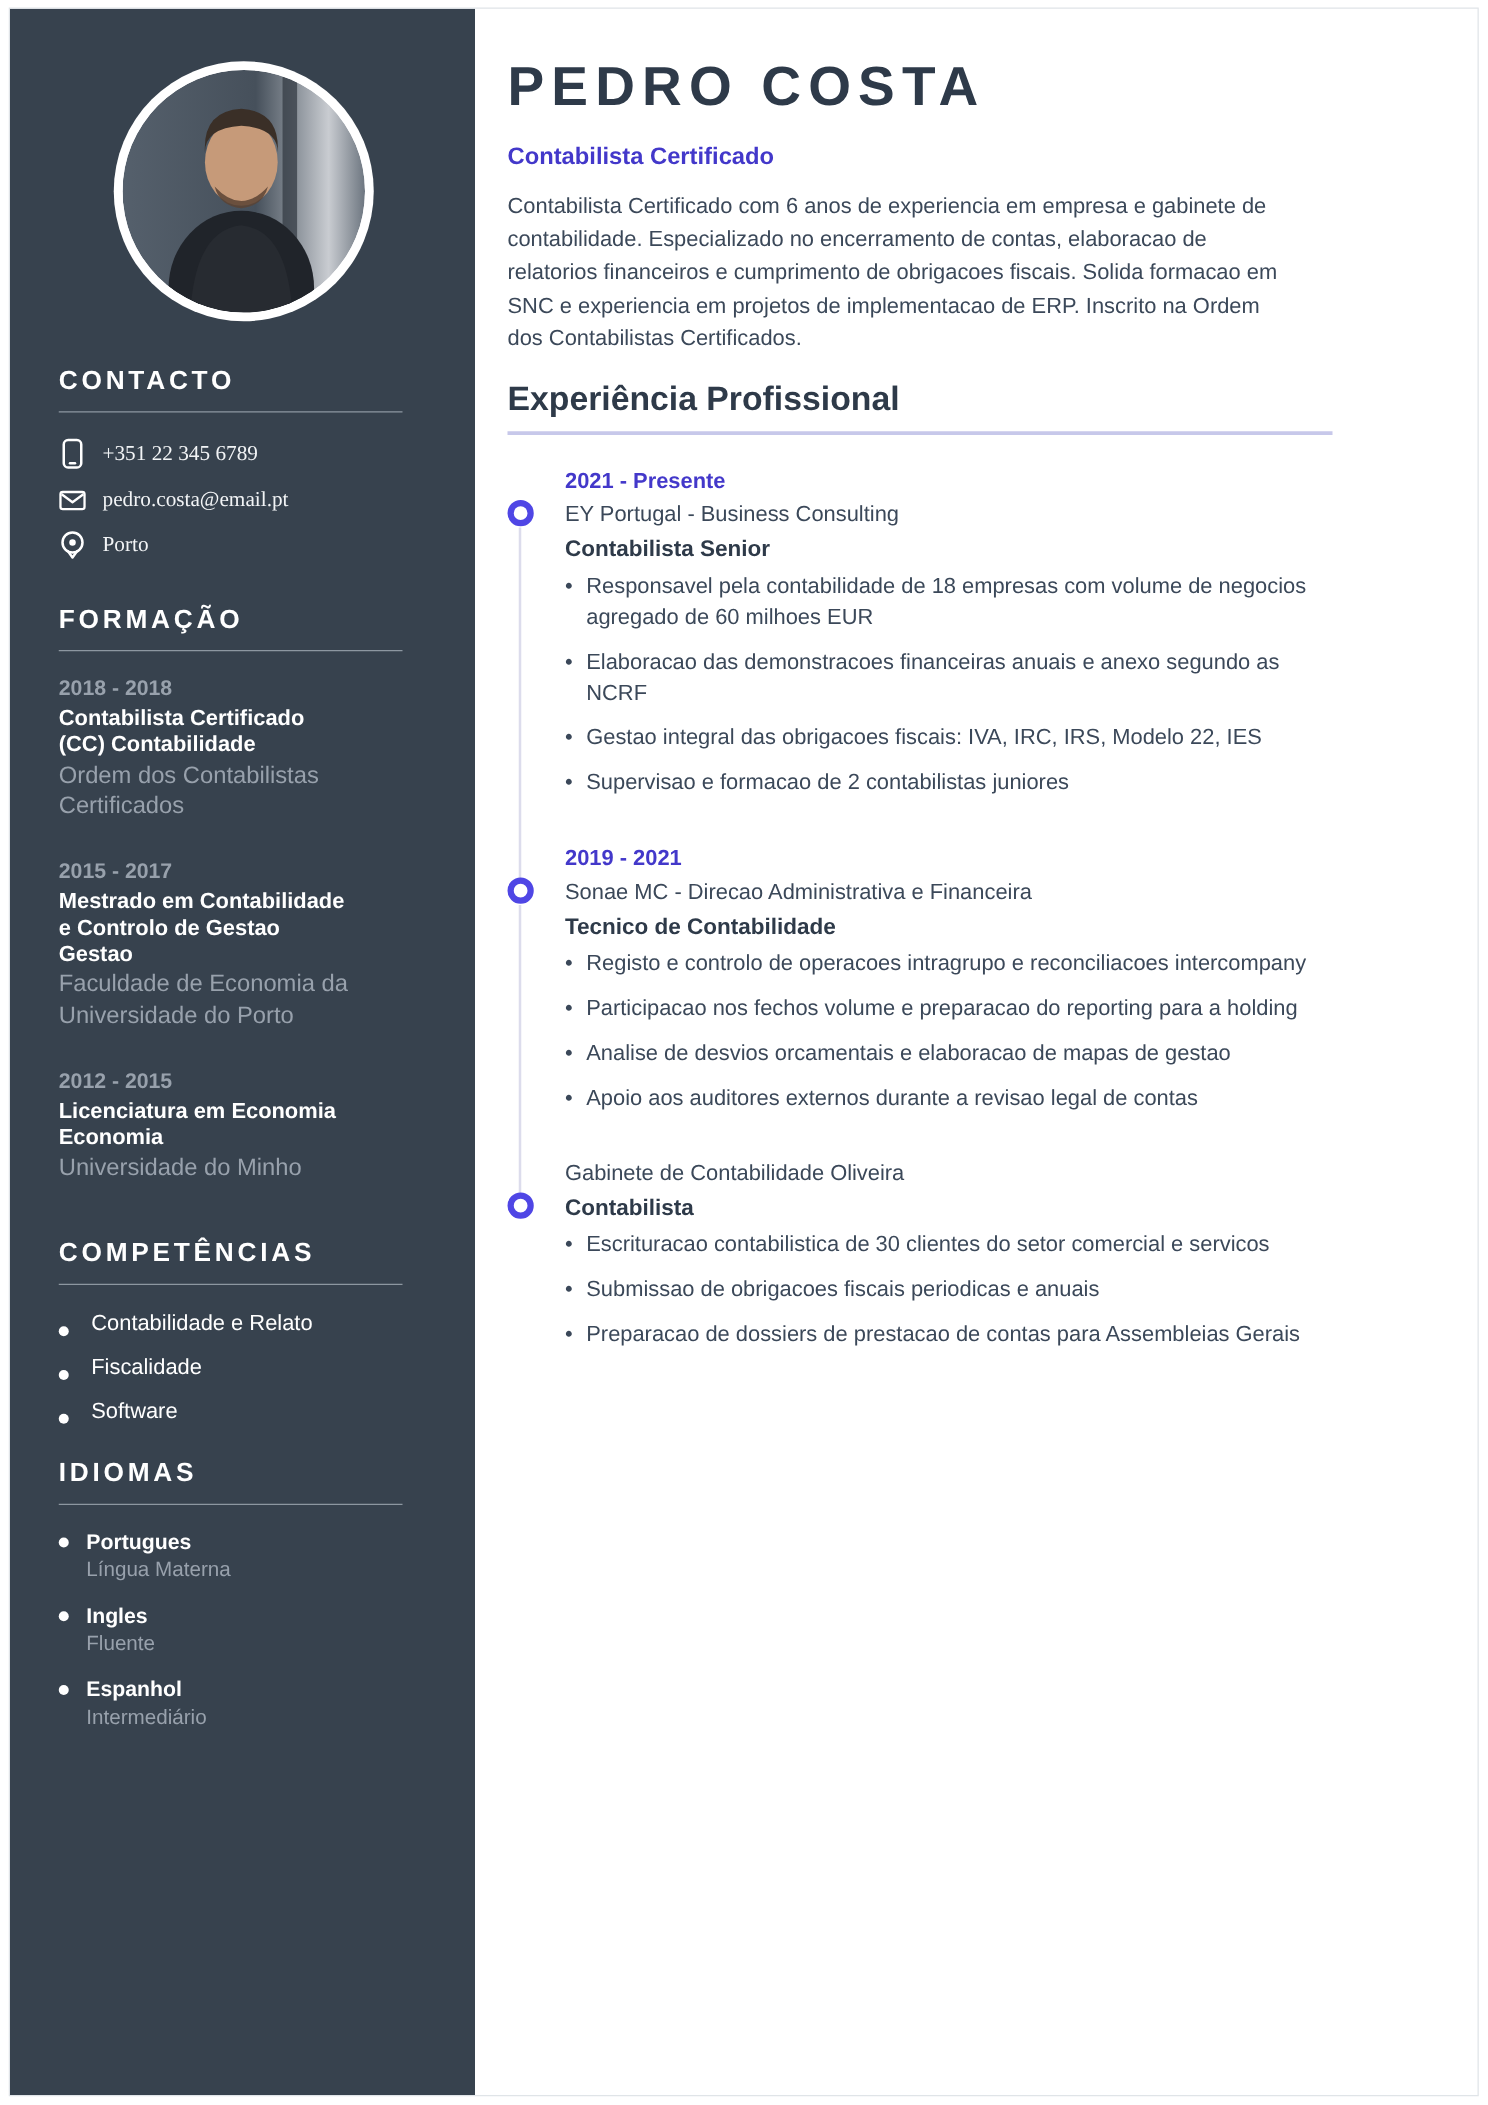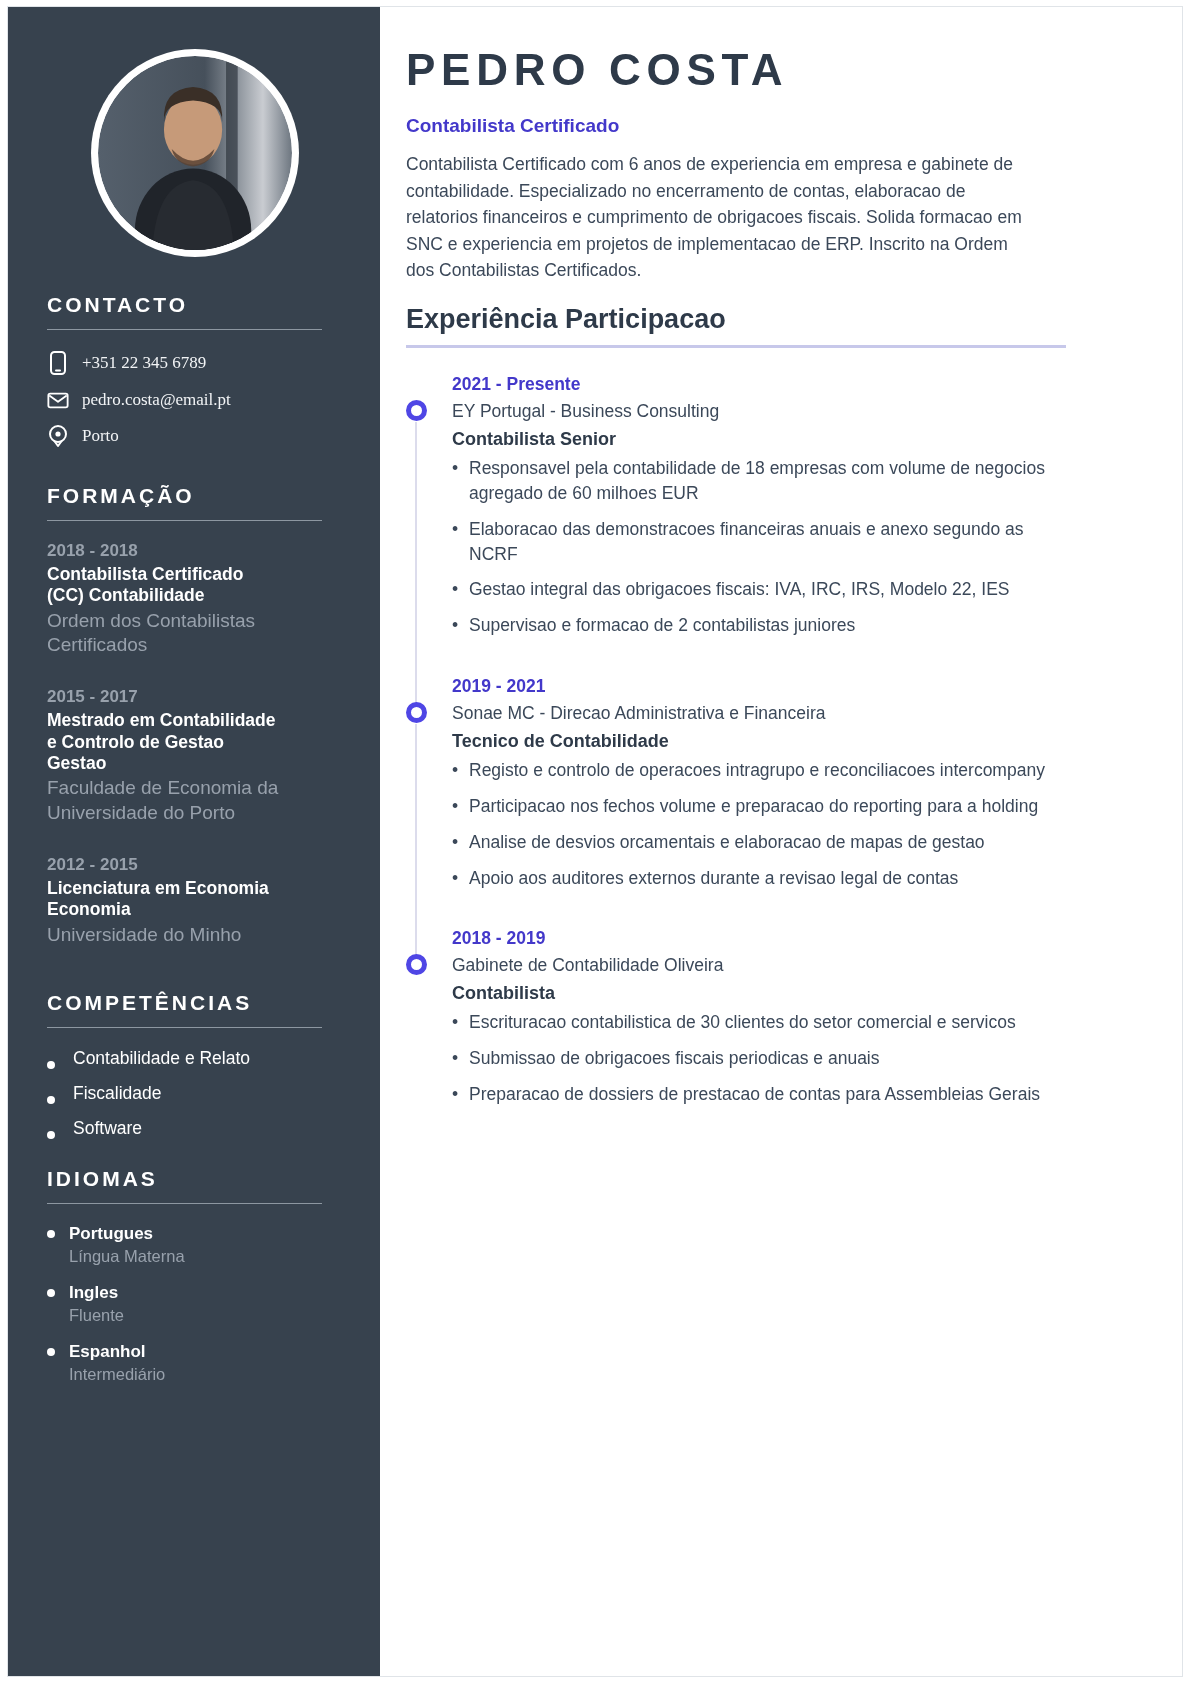--- a/index.html
+++ b/index.html
@@ -211,21 +211,21 @@
 
   </aside>
 
   <main class="main">
     <div class="main-inner">
 
       <h1 class="name">PEDRO COSTA</h1>
       <div class="job-title-accent">Contabilista Certificado</div>
       <p class="summary">Contabilista Certificado com 6 anos de experiencia em empresa e gabinete de contabilidade. Especializado no encerramento de contas, elaboracao de relatorios financeiros e cumprimento de obrigacoes fiscais. Solida formacao em SNC e experiencia em projetos de implementacao de ERP. Inscrito na Ordem dos Contabilistas Certificados.</p>
 
-      <h2 class="exp-heading">Experiência Participacao</h2>
+      <h2 class="exp-heading">Experiência Profissional</h2>
       <div class="exp-rule"></div>
 
       <div class="timeline">
 
         <div class="job">
           <span class="tl-circle"></span>
           <div class="job-period">2021 - Presente</div>
           <div class="job-company">EY Portugal - Business Consulting</div>
           <div class="job-role">Contabilista Senior</div>
           <ul class="job-bullets">
@@ -244,21 +244,20 @@
           <ul class="job-bullets">
             <li>Registo e controlo de operacoes intragrupo e reconciliacoes intercompany</li>
             <li>Participacao nos fechos volume e preparacao do reporting para a holding</li>
             <li>Analise de desvios orcamentais e elaboracao de mapas de gestao</li>
             <li>Apoio aos auditores externos durante a revisao legal de contas</li>
           </ul>
         </div>
 
         <div class="job">
           <span class="tl-circle"></span>
-          <div class="job-period">2018 - 2019</div>
           <div class="job-company">Gabinete de Contabilidade Oliveira</div>
           <div class="job-role">Contabilista</div>
           <ul class="job-bullets">
             <li>Escrituracao contabilistica de 30 clientes do setor comercial e servicos</li>
             <li>Submissao de obrigacoes fiscais periodicas e anuais</li>
             <li>Preparacao de dossiers de prestacao de contas para Assembleias Gerais</li>
           </ul>
         </div>
 
       </div>

